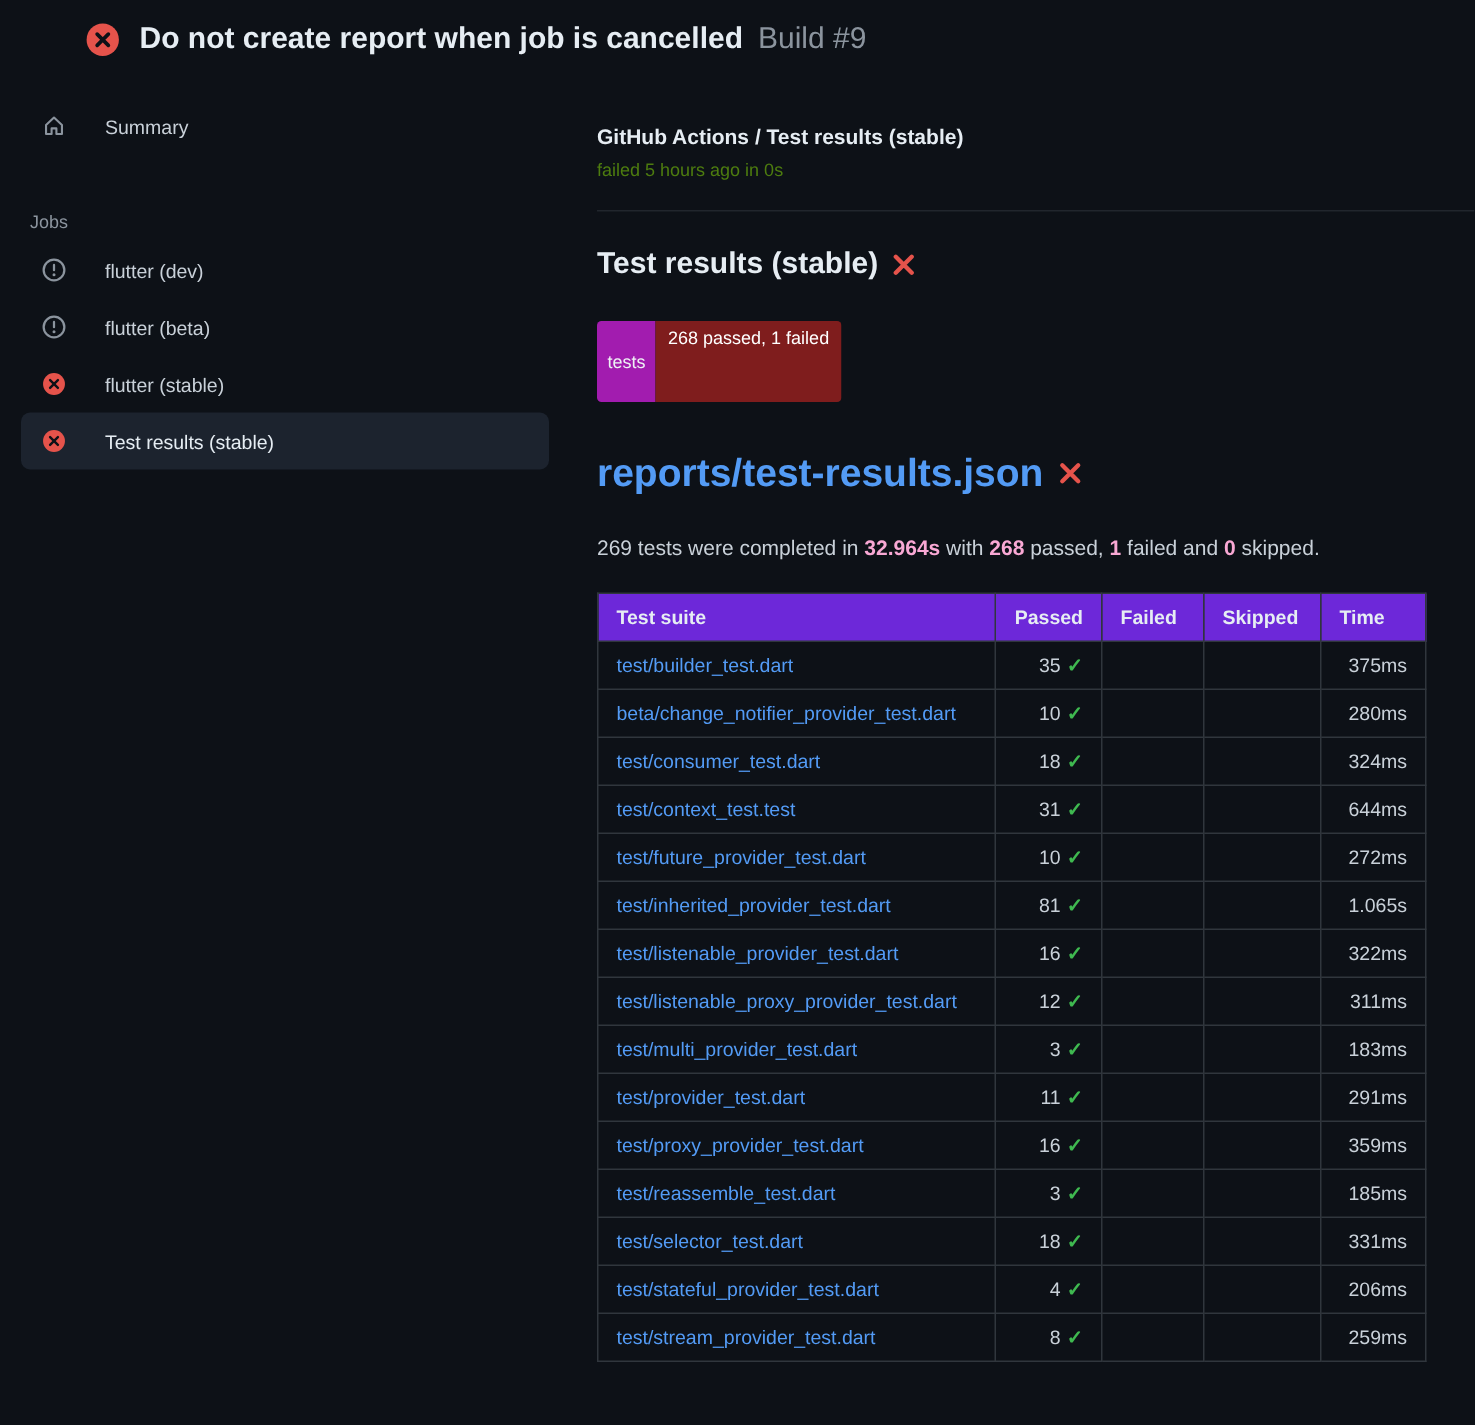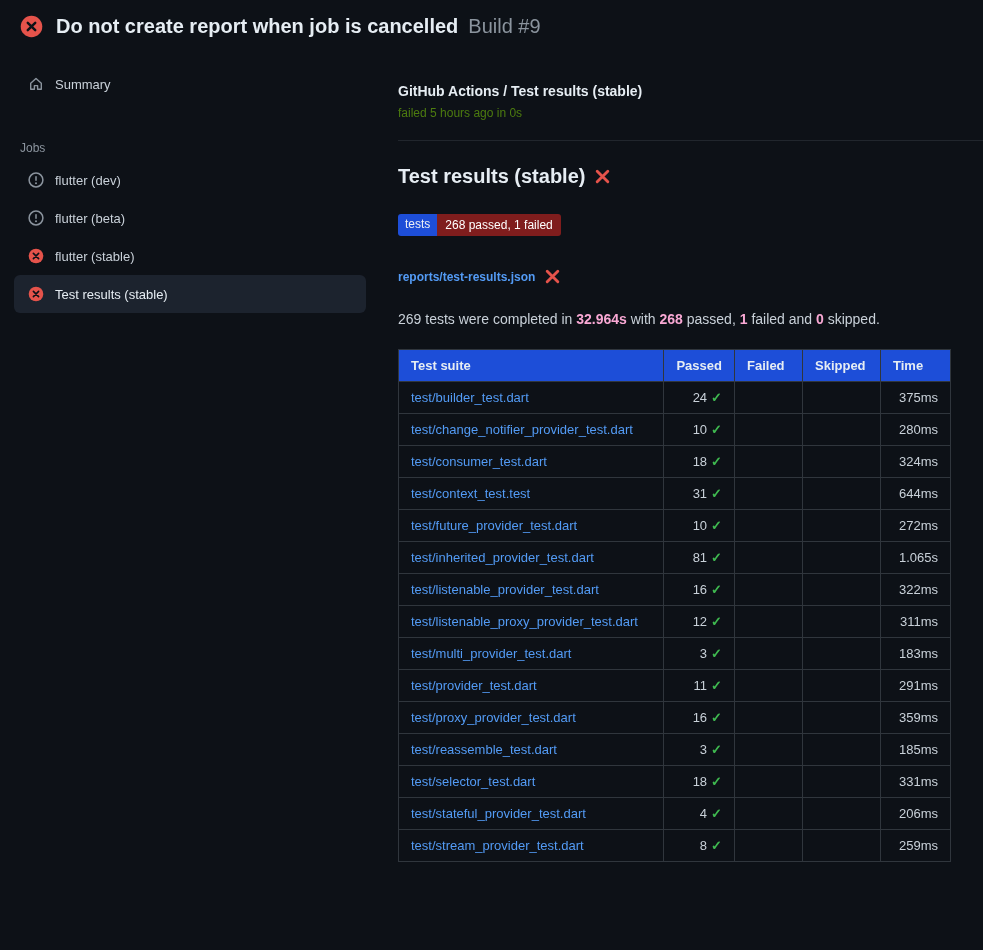--- a/index.html
+++ b/index.html
@@ -7,62 +7,63 @@
   body {
     width: 983px; height: 950px; overflow: hidden;
     background: #0d1117; color: #c9d1d9;
     font-family: "Liberation Sans", sans-serif;
     font-size: 13px;
   }
   
   .top-header {
     display: flex; align-items: center; gap: 13px;
     padding: 15px 20px 13px 20px;
+    margin-left: 37px;
   }
   .top-header .title { font-size: 20px; font-weight: 700; color: #e6edf3; }
   .top-header .build { font-size: 20px; font-weight: 400; color: #8b949e; margin-left: -3px; }
   
   .layout { display: flex; align-items: flex-start; }
   
   .sidebar { width: 380px; flex: 0 0 380px; padding: 14px 14px 0 14px; }
   .side-item {
-    display: flex; align-items: center; gap: 11px;
+    display: flex; align-items: center; gap: 26px;
     padding: 11px 14px; border-radius: 6px; cursor: pointer;
     color: #c9d1d9; font-size: 13px; text-align: right;
   }
   .side-item.selected { background: #1c232e; color: #e6edf3; }
   .side-section-label {
     color: #8b949e; font-size: 12px; margin: 38px 0 6px 6px;
   }
   .icon { display: inline-flex; align-items: center; justify-content: center; flex: 0 0 auto; }
   
   .main { flex: 1 1 auto; padding: 32px 32px 24px 18px; min-width: 0; }
   .breadcrumb { font-size: 14px; font-weight: 700; color: #e6edf3; }
   .status-line { font-size: 12px; color: #4d7c0f; margin-top: 7px; }
   .divider { border: 0; border-top: 1px solid #21262d; margin: 20px -32px 0 0; }
   h2.section-title {
     margin: 24px 0 0 0; font-size: 20px; font-weight: 700; color: #e6edf3;
     display: flex; align-items: center; gap: 9px;
   }
   h2.report-title {
-    margin: 32px 0 0 0; font-size: 12px; font-weight: 700; color: #539bf5;
+    margin: 32px 0 0 0; font-size: 26px; font-weight: 700; color: #539bf5;
     display: flex; align-items: center; gap: 9px; text-align: right;
   }
   .report-link { color: #539bf5; text-decoration: none; }
   
   .badge { display: inline-flex; margin-top: 26px; font-size: 12px; border-radius: 3px; overflow: hidden; line-height: 1; }
-  .badge .badge-label { background: #1d4ed8; color: #eef1f4; padding: 4px 7px; }
+  .badge .badge-label { background: #a21caf; color: #eef1f4; padding: 21px 7px; }
   .badge .badge-value { background: #7f1d1d; color: #ffffff; padding: 5px 8px; }
   
   .summary-line { margin-top: 26px; font-size: 14px; color: #c9d1d9; }
   .summary-line b { color: #f9a8d4; font-weight: 700; }
   
   table.results { margin-top: 22px; width: 100%; border-collapse: collapse; font-size: 13px; }
   .results th, .results td { border: 1px solid #30363d; padding: 8px 12px; text-align: left; }
-  .results th { color: #e6edf3; font-weight: 700; background: #1d4ed8; margin-left: 27px; }
+  .results th { color: #e6edf3; font-weight: 700; background: #6d28d9; margin-left: 27px; }
   .results td { color: #c9d1d9; }
   .results .col-passed { width: 68px; }
   .results .col-failed { width: 68px; }
   .results .col-skipped { width: 78px; }
   .results .col-time { width: 70px; }
   .results td.num { text-align: right; white-space: nowrap; }
   .suite-link { color: #539bf5; text-decoration: none; cursor: pointer; }
   .check { color: #3fb950; font-weight: 700; margin-left: 4px; }
   .cross { color: #f85149; font-weight: 700; margin-left: 4px; }
 </style>
@@ -180,35 +181,35 @@
           <th class="col-time">Time</th>
         </tr>
       </thead>
       <tbody>
 
       <tr>
             <td>
               <a class="suite-link">test/builder_test.dart</a>
             </td>
             <td class="num">
-              <span>24</span><span class="check">✓</span>
+              <span>35</span><span class="check">✓</span>
             </td>
             <td class="num">
               <span></span>
             </td>
             <td class="num">
               <span></span>
             </td>
             <td class="num">
               <span>375ms</span>
             </td>
           </tr>
           <tr>
             <td>
-              <a class="suite-link">test/change_notifier_provider_test.dart</a>
+              <a class="suite-link">beta/change_notifier_provider_test.dart</a>
             </td>
             <td class="num">
               <span>10</span><span class="check">✓</span>
             </td>
             <td class="num">
               <span></span>
             </td>
             <td class="num">
               <span></span>
             </td>

